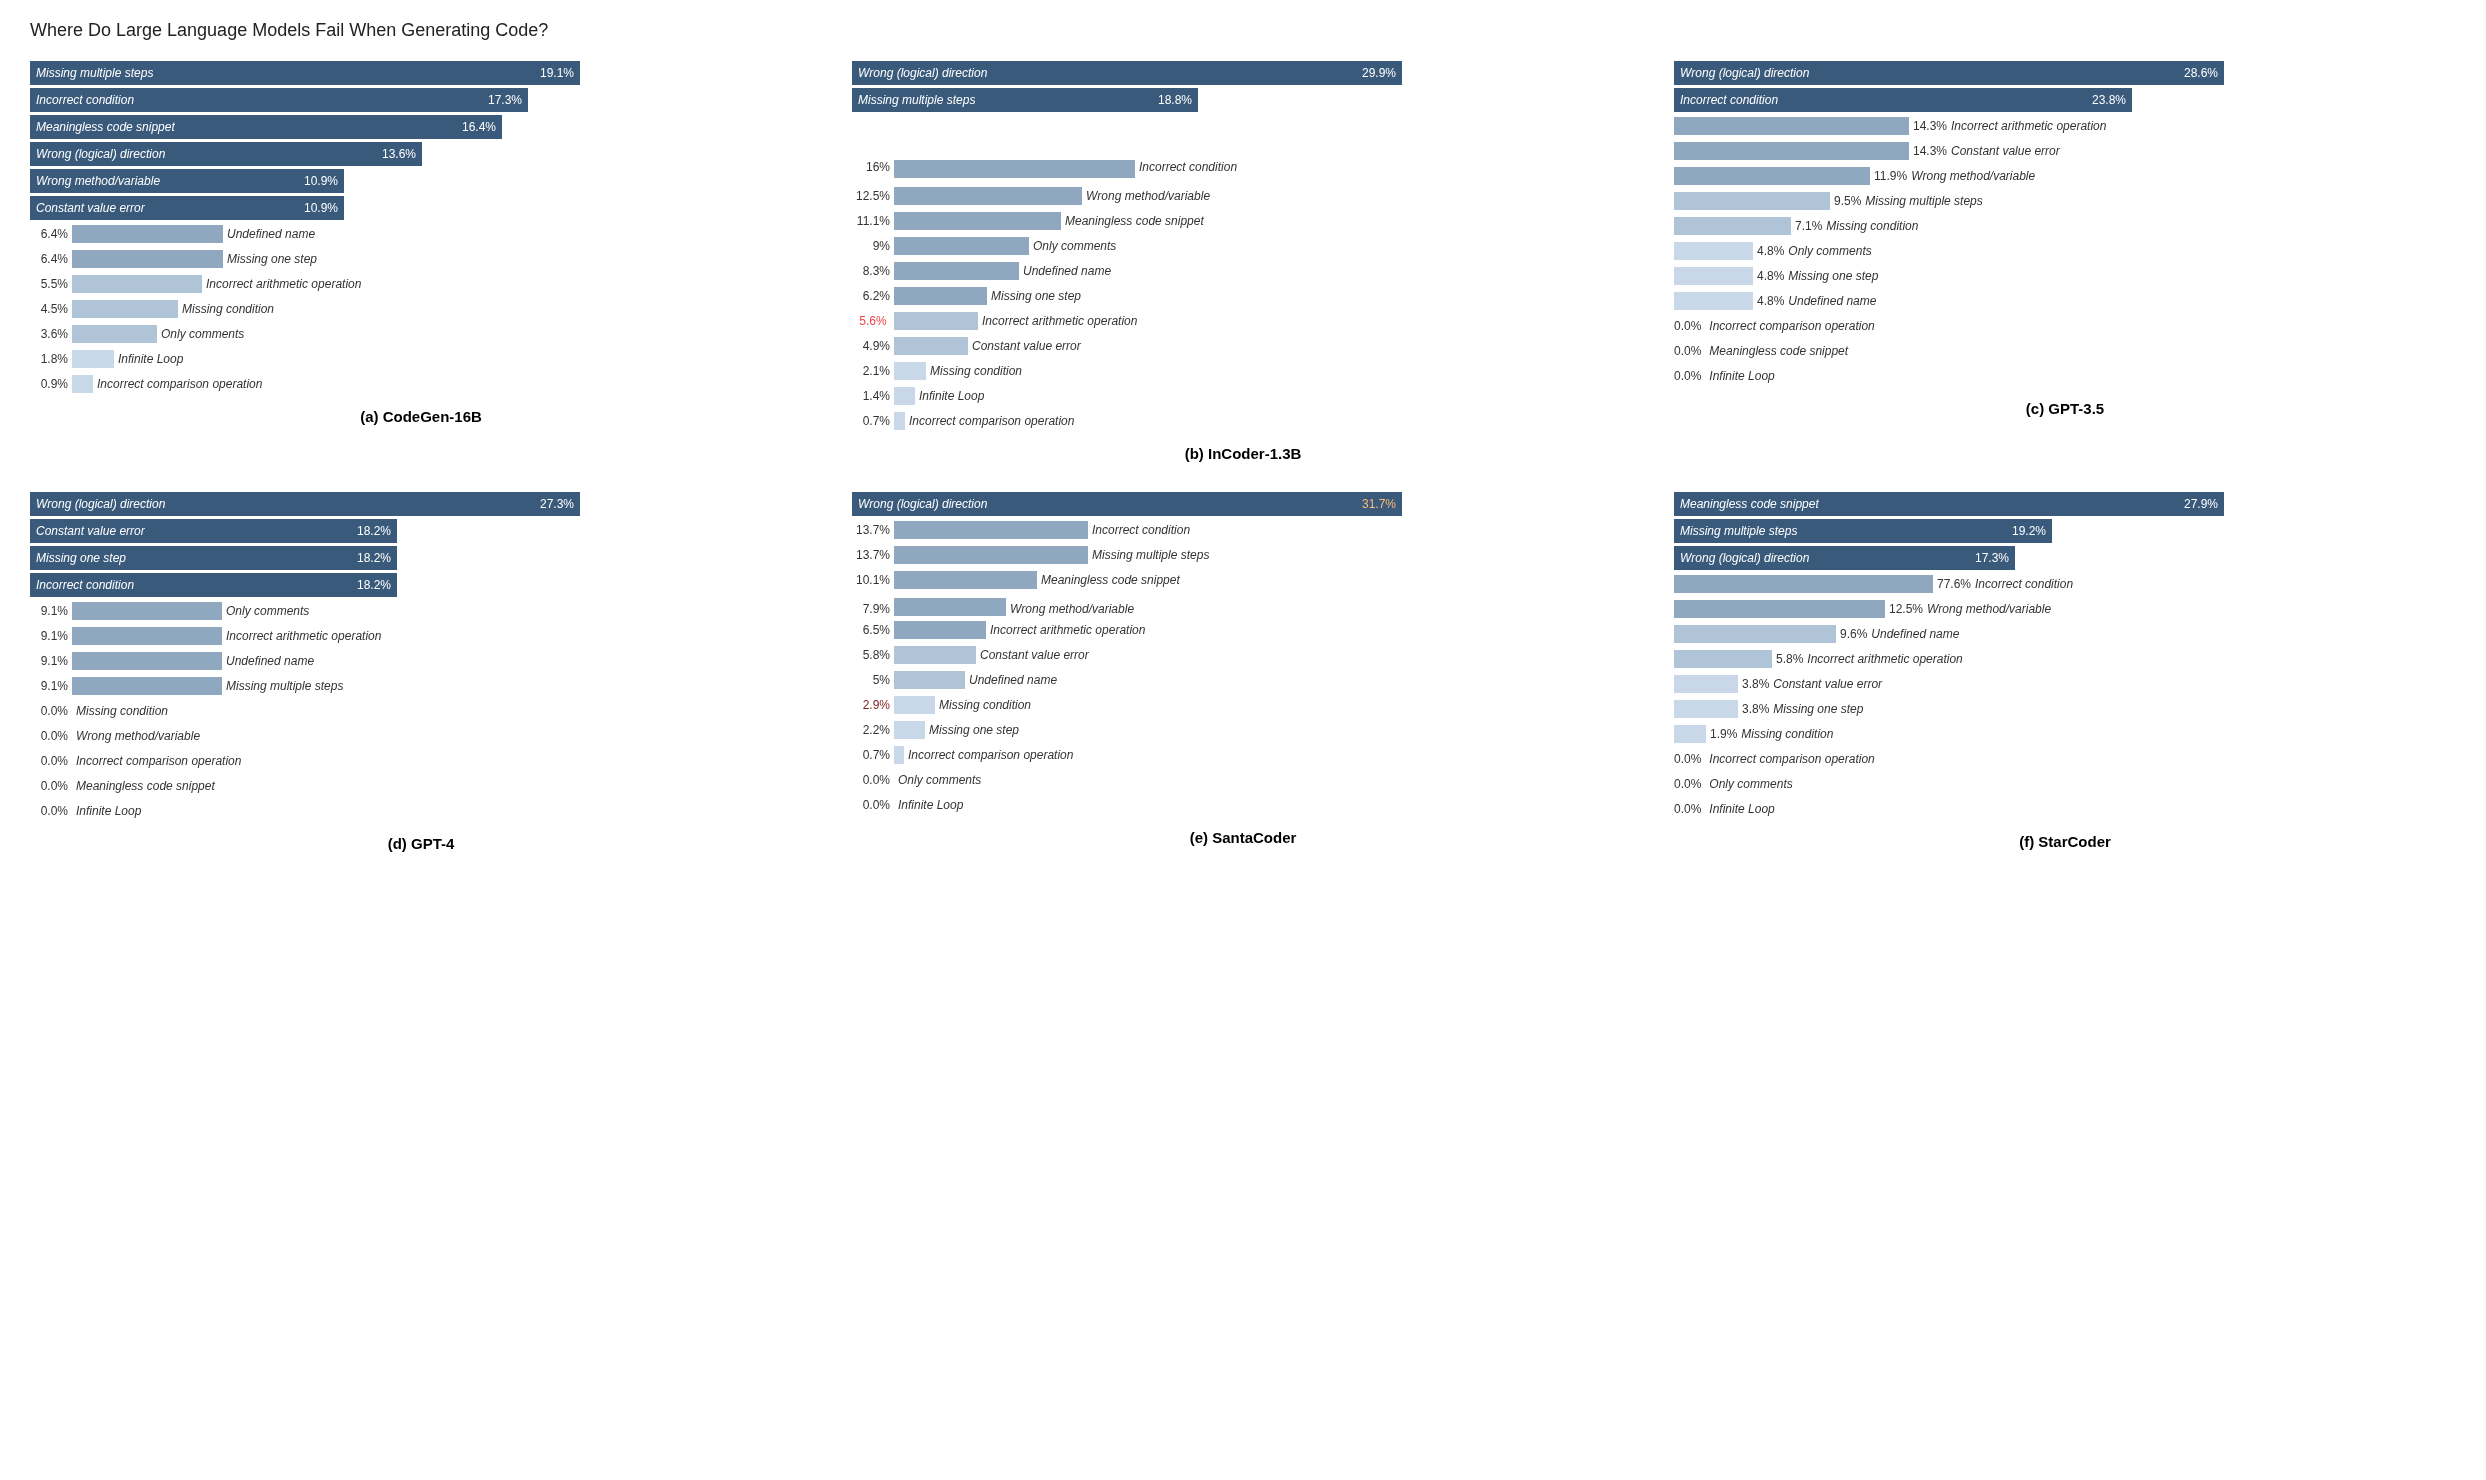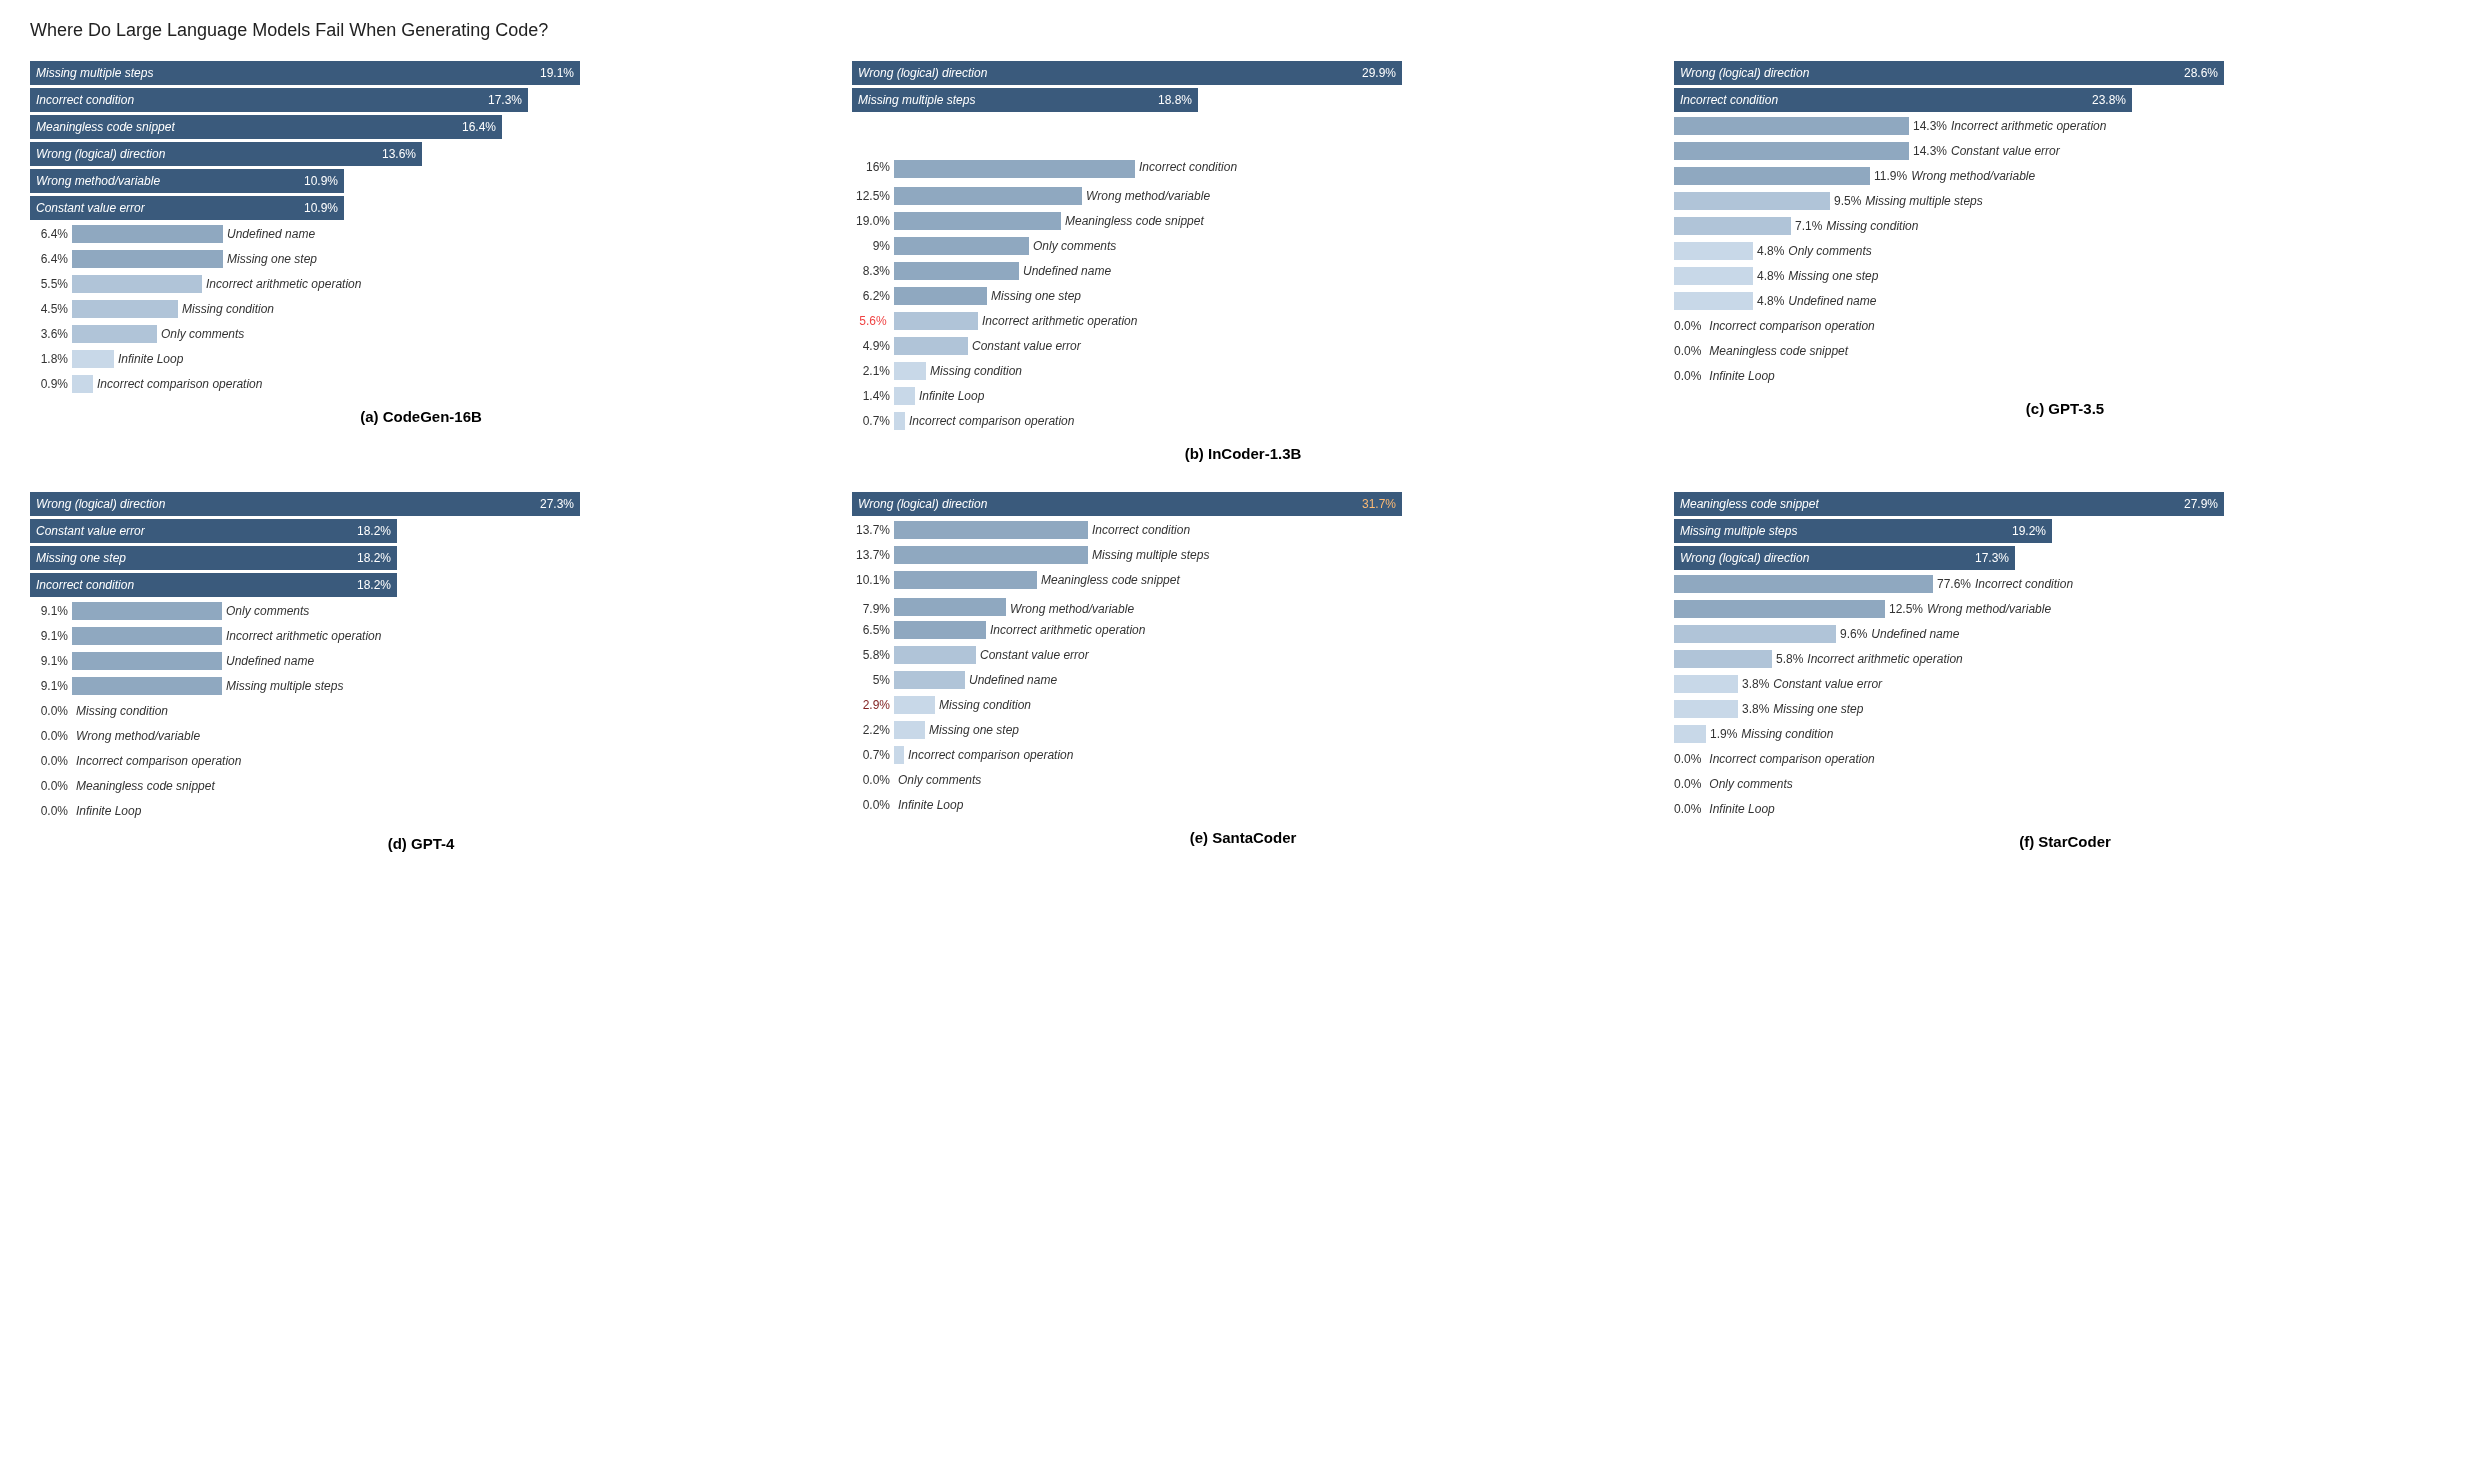--- a/index.html
+++ b/index.html
@@ -137,21 +137,21 @@
           <span style="font-size: 12px; color: rgb(51, 51, 51); text-align: right; min-width: 42px; padding-right: 4px; flex-shrink: 0;">16%</span>
           <div style="height: 18px; background: rgb(143, 168, 192); width: 241px; flex-shrink: 0;"></div>
           <span style="font-style: italic; font-size: 12px; color: rgb(51, 51, 51); padding-left: 4px; white-space: nowrap;">Incorrect condition</span>
         </div>
         <div style="display: flex; align-items: center; height: 22px; margin-bottom: 3px; width: 100%;">
           <span style="font-size: 12px; color: rgb(51, 51, 51); text-align: right; min-width: 42px; padding-right: 4px; flex-shrink: 0;">12.5%</span>
           <div style="height: 18px; background: rgb(143, 168, 192); width: 188px; flex-shrink: 0;"></div>
           <span style="font-style: italic; font-size: 12px; color: rgb(51, 51, 51); padding-left: 4px; white-space: nowrap;">Wrong method/variable</span>
         </div>
         <div style="display: flex; align-items: center; height: 22px; margin-bottom: 3px; width: 100%;">
-          <span style="font-size: 12px; color: rgb(51, 51, 51); text-align: right; min-width: 42px; padding-right: 4px; flex-shrink: 0;">19.0%</span>
+          <span style="font-size: 12px; color: rgb(51, 51, 51); text-align: right; min-width: 42px; padding-right: 4px; flex-shrink: 0;">11.1%</span>
           <div style="height: 18px; background: rgb(143, 168, 192); width: 167px; flex-shrink: 0;"></div>
           <span style="font-style: italic; font-size: 12px; color: rgb(51, 51, 51); padding-left: 4px; white-space: nowrap;">Meaningless code snippet</span>
         </div>
         <div style="display: flex; align-items: center; height: 22px; margin-bottom: 3px; width: 100%;">
           <span style="font-size: 12px; color: rgb(51, 51, 51); text-align: right; min-width: 42px; padding-right: 4px; flex-shrink: 0;">9%</span>
           <div style="height: 18px; background: rgb(143, 168, 192); width: 135px; flex-shrink: 0;"></div>
           <span style="font-style: italic; font-size: 12px; color: rgb(51, 51, 51); padding-left: 4px; white-space: nowrap;">Only comments</span>
         </div>
         <div style="display: flex; align-items: center; height: 22px; margin-bottom: 3px; width: 100%;">
           <span style="font-size: 12px; color: rgb(51, 51, 51); text-align: right; min-width: 42px; padding-right: 4px; flex-shrink: 0;">8.3%</span>

